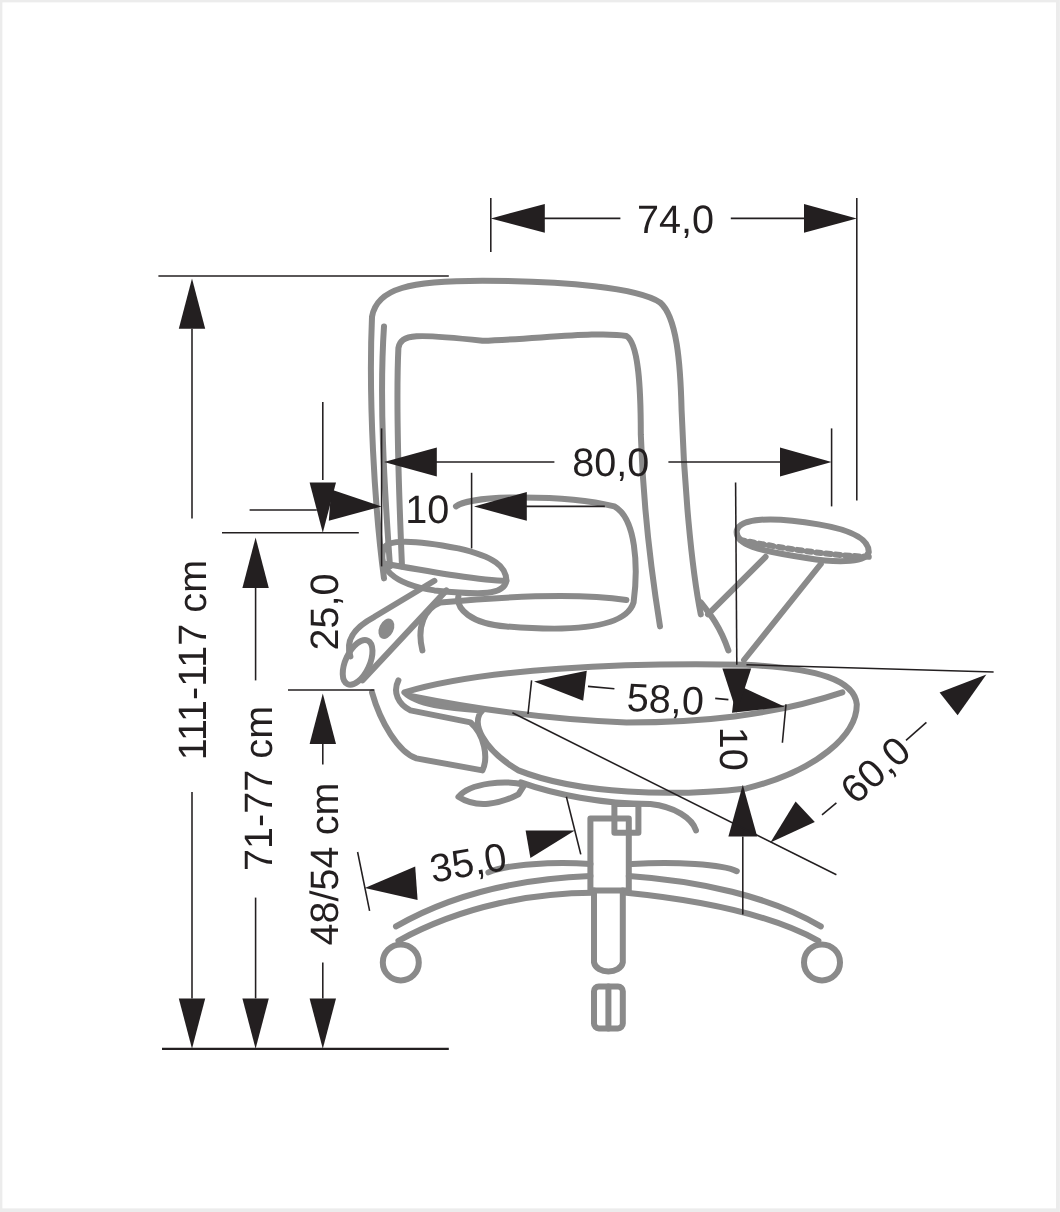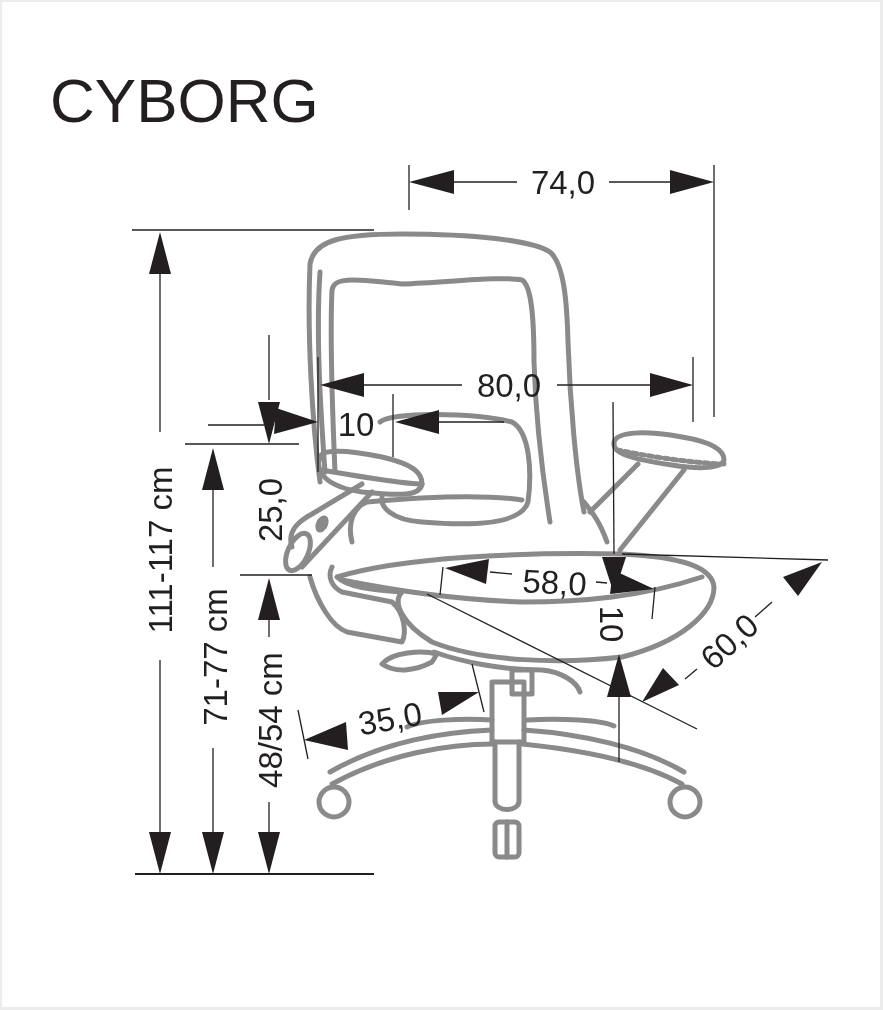--- a/index.html
+++ b/index.html
@@ -19,21 +19,20 @@
       font-size: 33px; fill: #231f20;
     }
     .chair { fill: none; stroke: #8a8a8a; stroke-width: 5; stroke-linejoin: round; stroke-linecap: round; }
     .dline { stroke: #231f20; stroke-width: 1.3; fill: none; }
     .arrow { fill: #231f20; }
   </style>
 </head>
 <body>
 
 <div class="frame">
-  <div class="title">CYBORG</div>
 
   <svg class="drawing" width="883" height="1010" viewBox="0 0 883 1010">
 
     <g>
 
       <path class="chair" d="M318,480 C310,420 305,330 308,262 C312,238 340,232 400,232 C470,232 530,238 548,250 C562,262 565,300 566,340 C568,400 574,470 582,510"></path>
 
       <path class="chair" d="M333,470 C330,400 328,330 330,288 C332,276 345,276 400,282 C450,280 500,274 520,278 C530,284 532,320 532,360 C534,420 540,470 548,520"></path>
       <path class="chair" d="M323,470 C318,400 314,330 318,270"></path>
 

